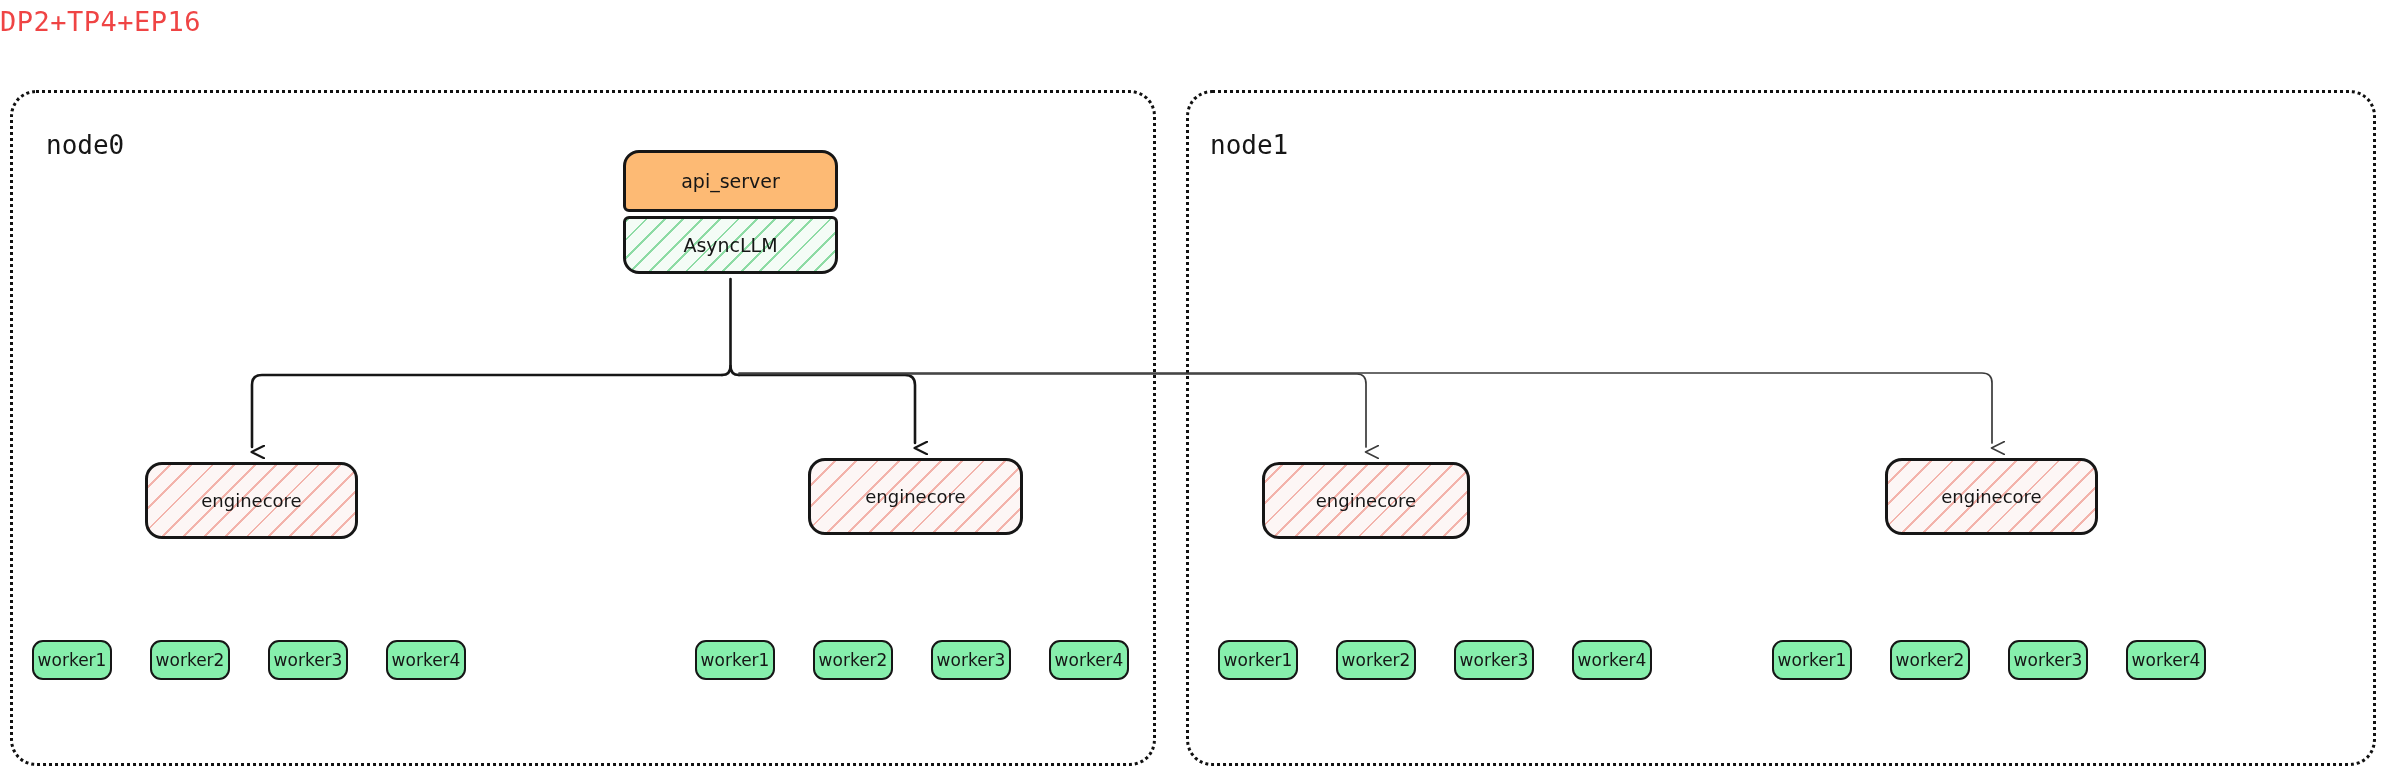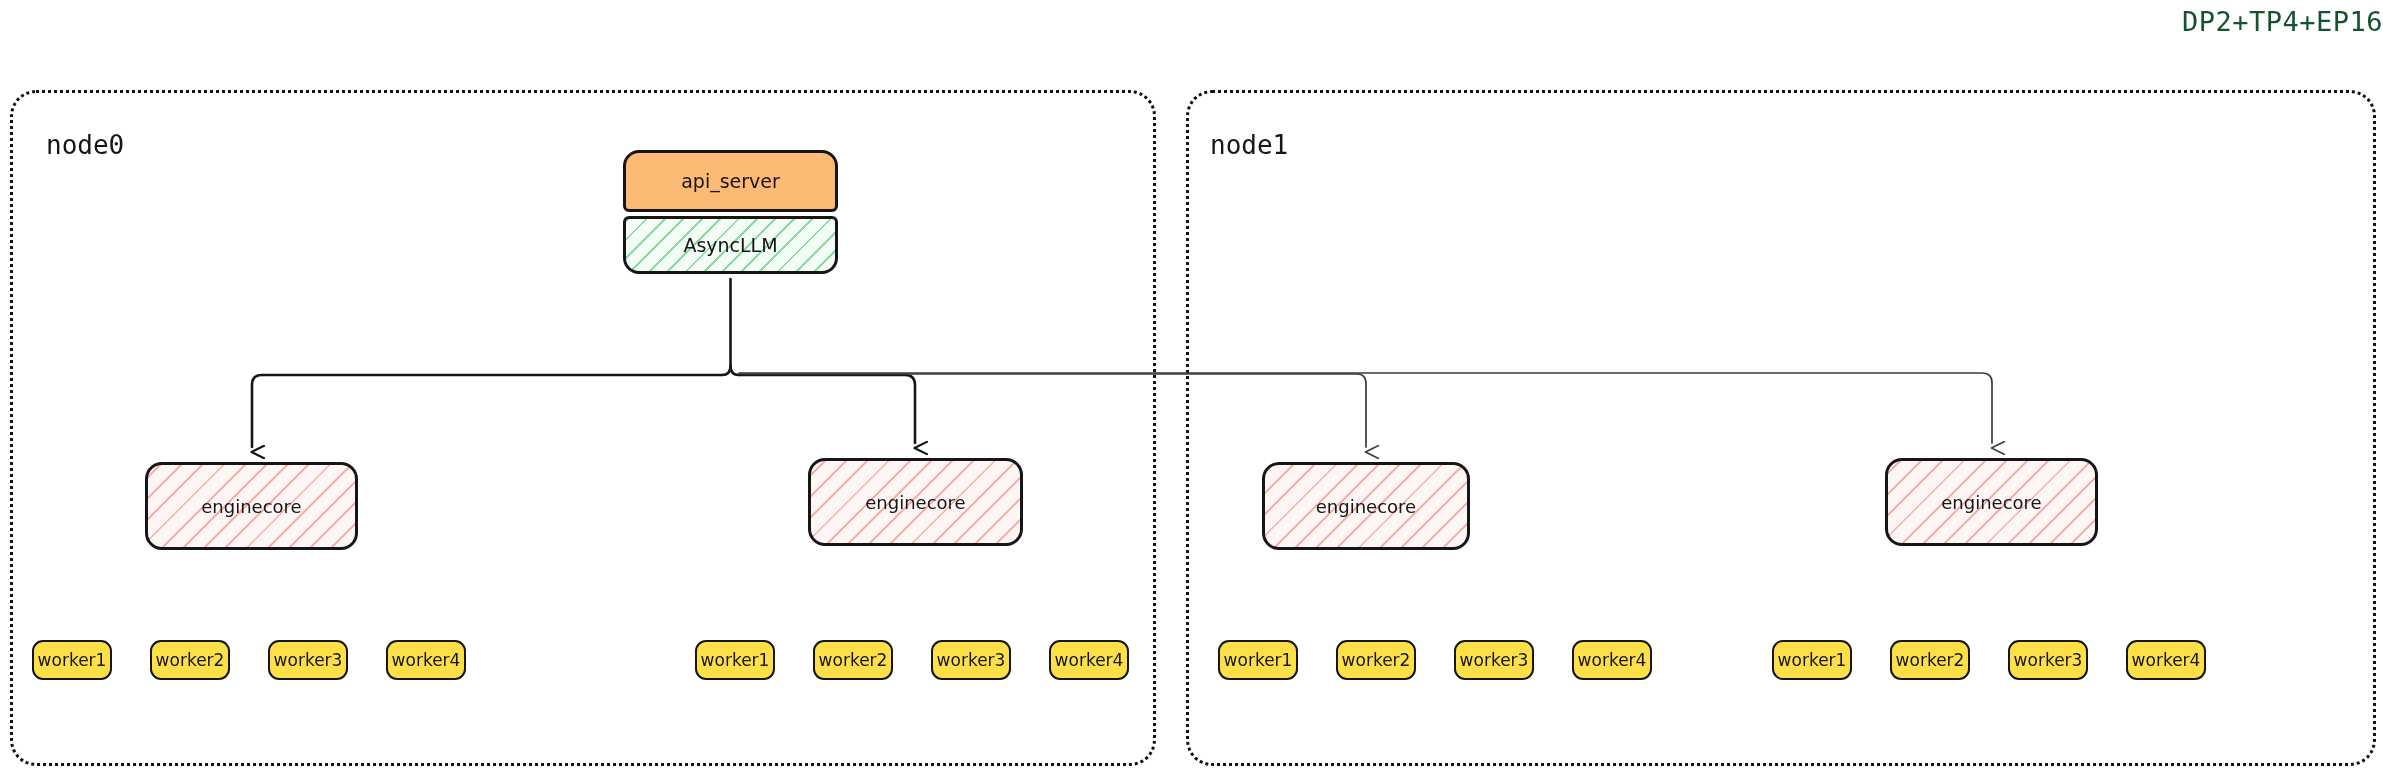--- a/index.html
+++ b/index.html
@@ -13,24 +13,24 @@
     position: relative;
     font-family: "DejaVu Sans", sans-serif;
     overflow: hidden;
   }
 
   #diagram-title {
     position: absolute;
     left: 0;
     top: 6px;
     width: 2383px;
-    text-align: right;
+    text-align: left;
     font-family: "DejaVu Sans Mono", monospace;
     font-size: 27px;
-    color: #14532d;
+    color: #ef4444;
     letter-spacing: 0.5px;
   }
 
   .node-container {
     position: absolute;
     border: 3px dotted #111111;
     border-radius: 26px;
     box-sizing: border-box;
     background: transparent;
   }
@@ -72,41 +72,41 @@
     border-radius: 6px 6px 16px 16px;
     background-color: #f4fcf6;
     background-image: repeating-linear-gradient(
       -45deg,
       #8ddba4 0px, #8ddba4 2px,
       rgba(255,255,255,0) 2px, rgba(255,255,255,0) 13px
     );
   }
 
   .enginecore-box {
-    height: 88px;
+    height: 77px;
     border-radius: 17px;
     font-size: 18px;
     background-color: #fdf6f5;
     background-image: repeating-linear-gradient(
       -45deg,
       #f3b3ab 0px, #f3b3ab 2px,
       rgba(255,255,255,0) 2px, rgba(255,255,255,0) 15px
     );
   }
   #enginecore-0-0 { left: 145px;  top: 462px; width: 213px; }
   #enginecore-0-1 { left: 808px;  top: 458px; width: 215px; }
   #enginecore-1-0 { left: 1262px; top: 462px; width: 208px; }
   #enginecore-1-1 { left: 1885px; top: 458px; width: 213px; }
 
   .worker-box {
     height: 40px;
     border-radius: 11px;
     border-width: 2.5px;
     font-size: 17px;
-    background: #fde047;
+    background: #86efac;
     padding: 0 12px;
   }
 
   
   #connectors {
     position: absolute;
     left: 0; top: 0;
     width: 2383px; height: 773px;
     z-index: 2;
     pointer-events: none;

